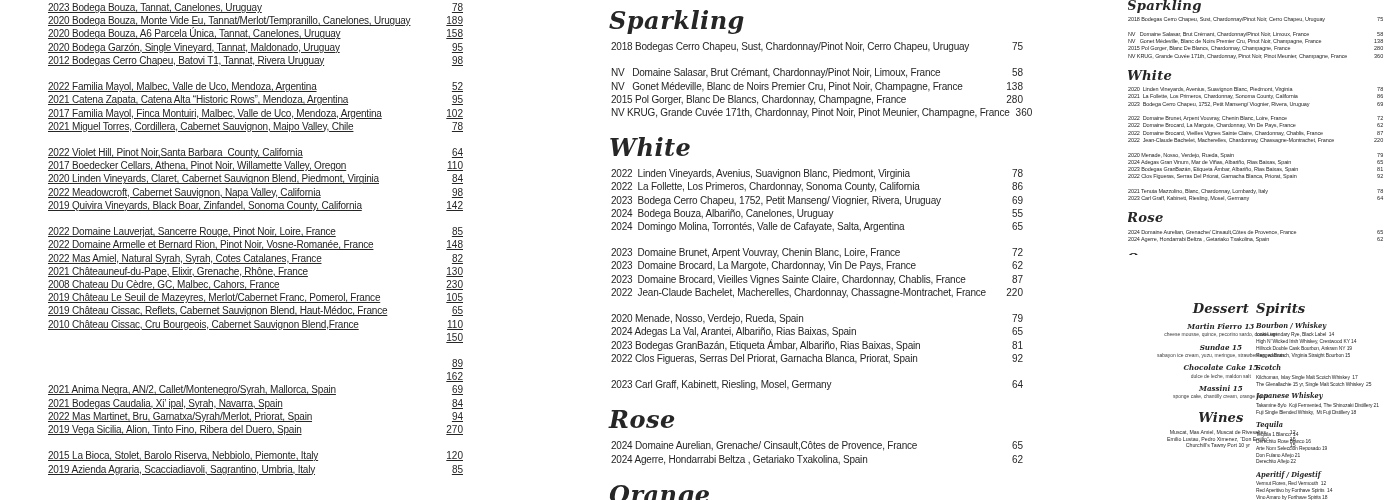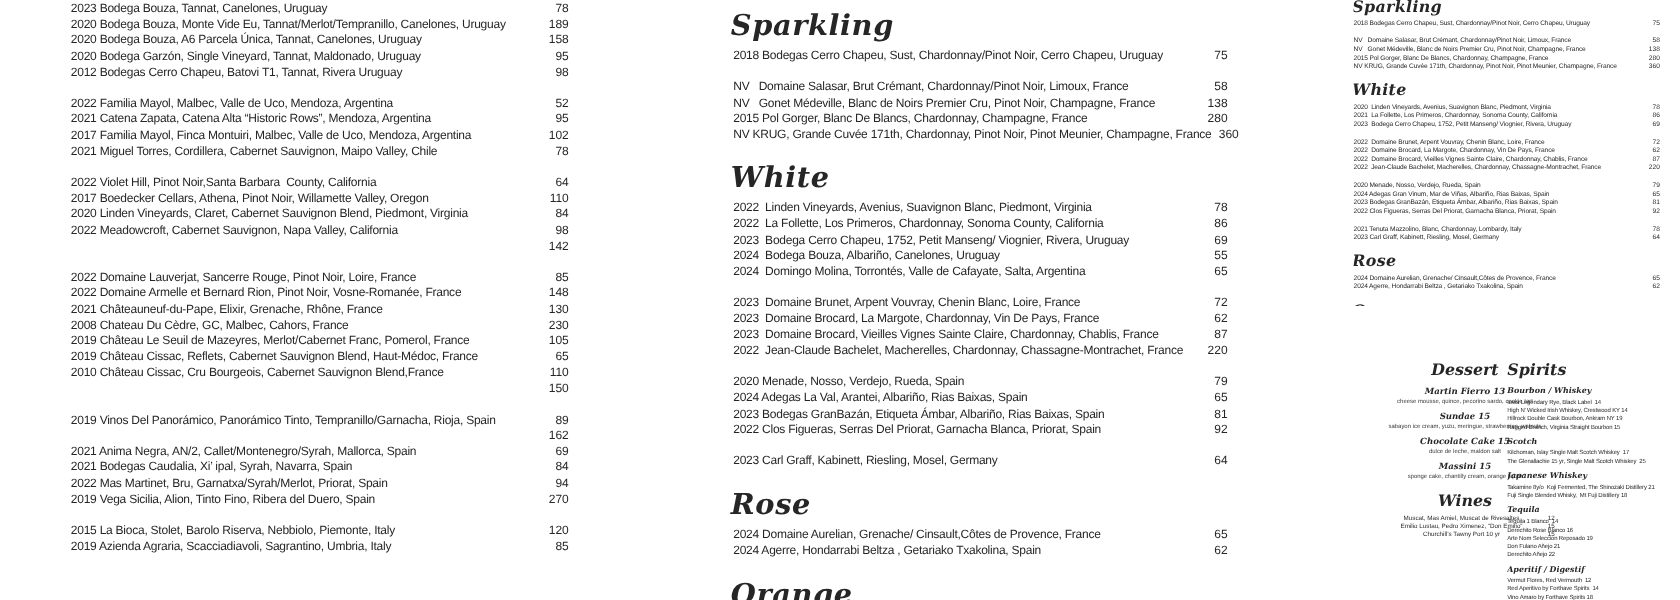--- a/index.html
+++ b/index.html
@@ -11,21 +11,21 @@
   
   .wine-row{display:flex;align-items:baseline;height:13.2px;font-size:10px;letter-spacing:-0.2px;}
   .wtext{white-space:pre;}
   .wprice{margin-left:auto;padding-left:6px;letter-spacing:0;}
   .row-spacer{height:13.2px;}
   .script{font-family:"DejaVu Serif",serif;font-style:italic;font-weight:700;}
   .menu-heading{font-size:24px;line-height:30px;margin:13px 0 5px -2px;letter-spacing:.5px;}
   .rows-box > .menu-heading:first-child{margin-top:0;}
 
   
-  #red-page{position:absolute;left:59px;top:2px;width:415px;}
+  #red-page{position:absolute;left:48px;top:2px;width:415px;text-decoration:underline;}
   #main-page{position:absolute;left:611px;top:6px;width:412px;}
 
   #mini-wrap{position:absolute;left:1128px;top:-3px;width:272px;height:258px;overflow:hidden;}
   #mini-page{width:464px;transform:scale(.55);transform-origin:0 0;}
 
   #dessert-wrap{position:absolute;left:1146px;top:300px;width:150px;height:200px;overflow:hidden;}
   #dessert-page{width:272px;transform:scale(.55);transform-origin:0 0;text-align:center;}
   .d-title{font-size:24px;line-height:30px;margin-bottom:8px;}
   .d-name{font-size:13px;line-height:16px;margin-top:10px;}
   .d-desc{font-size:9px;line-height:12px;color:#3a3a3a;}
@@ -91,32 +91,37 @@
     </div>
     <div class="wine-row">
       <span class="wtext">2020 Linden Vineyards, Claret, Cabernet Sauvignon Blend, Piedmont, Virginia</span>
       <span class="wprice">84</span>
     </div>
     <div class="wine-row">
       <span class="wtext">2022 Meadowcroft, Cabernet Sauvignon, Napa Valley, California</span>
       <span class="wprice">98</span>
     </div>
     <div class="wine-row">
+      <span class="wtext">2019 Quivira Vineyards, Black Boar, Zinfandel, Sonoma County, California</span>
       <span class="wprice">142</span>
     </div>
     <div class="row-spacer"></div>
     <div class="wine-row">
       <span class="wtext">2022 Domaine Lauverjat, Sancerre Rouge, Pinot Noir, Loire, France</span>
       <span class="wprice">85</span>
     </div>
     <div class="wine-row">
       <span class="wtext">2022 Domaine Armelle et Bernard Rion, Pinot Noir, Vosne-Romanée, France</span>
       <span class="wprice">148</span>
     </div>
     <div class="wine-row">
+      <span class="wtext">2022 Mas Amiel, Natural Syrah, Syrah, Cotes Catalanes, France</span>
+      <span class="wprice">82</span>
+    </div>
+    <div class="wine-row">
       <span class="wtext">2021 Châteauneuf-du-Pape, Elixir, Grenache, Rhône, France</span>
       <span class="wprice">130</span>
     </div>
     <div class="wine-row">
       <span class="wtext">2008 Chateau Du Cèdre, GC, Malbec, Cahors, France</span>
       <span class="wprice">230</span>
     </div>
     <div class="wine-row">
       <span class="wtext">2019 Château Le Seuil de Mazeyres, Merlot/Cabernet Franc, Pomerol, France</span>
       <span class="wprice">105</span>
@@ -127,21 +132,20 @@
     </div>
     <div class="wine-row">
       <span class="wtext">2010 Château Cissac, Cru Bourgeois, Cabernet Sauvignon Blend,France</span>
       <span class="wprice">110</span>
     </div>
     <div class="wine-row">
       <span class="wprice">150</span>
     </div>
     <div class="row-spacer"></div>
     <div class="wine-row">
-      <span class="wtext">2019 Vinos Del Panorámico, Panorámico Tinto, Tempranillo/Garnacha, Rioja, Spain</span>
       <span class="wprice">89</span>
     </div>
     <div class="wine-row">
       <span class="wprice">162</span>
     </div>
     <div class="wine-row">
       <span class="wtext">2021 Anima Negra, AN/2, Callet/Montenegro/Syrah, Mallorca, Spain</span>
       <span class="wprice">69</span>
     </div>
     <div class="wine-row">

